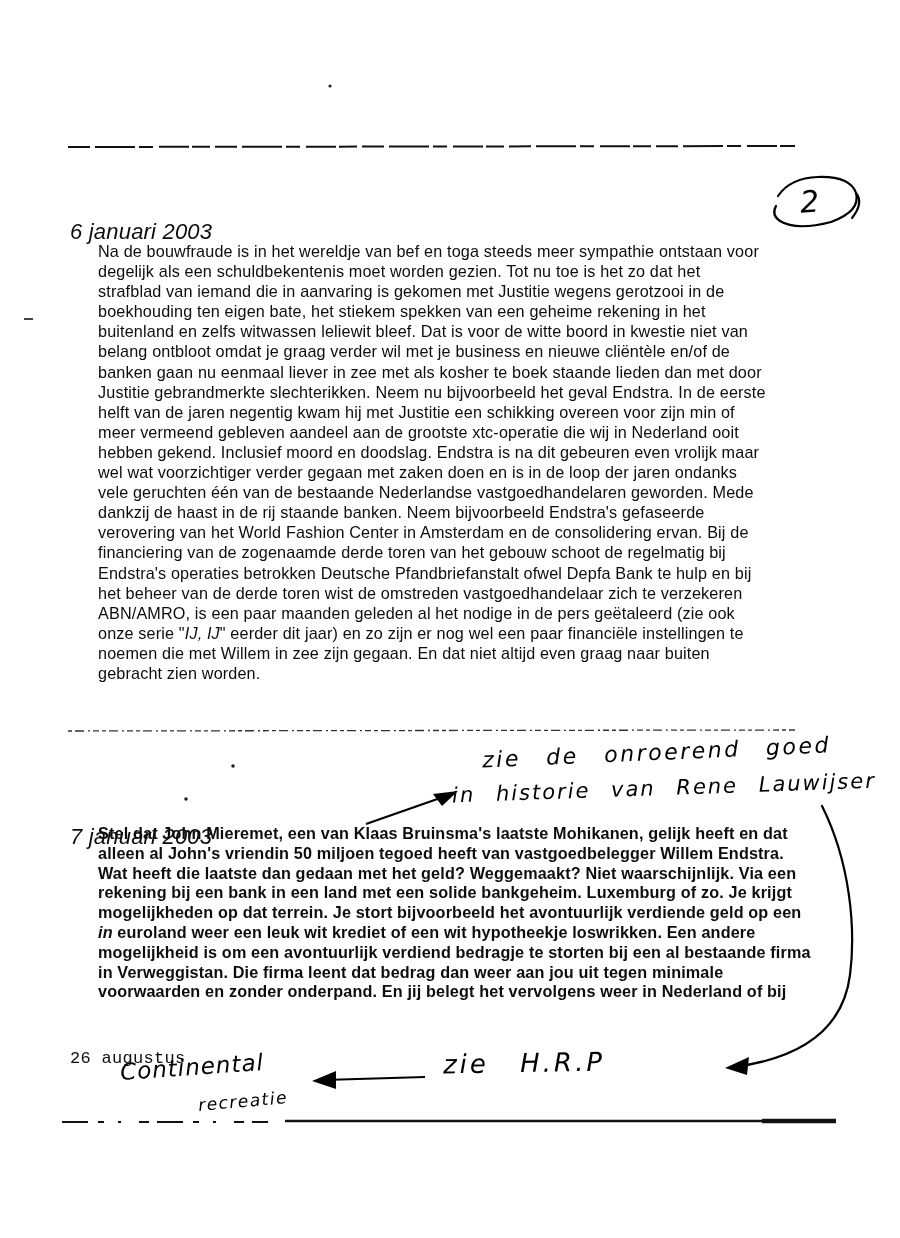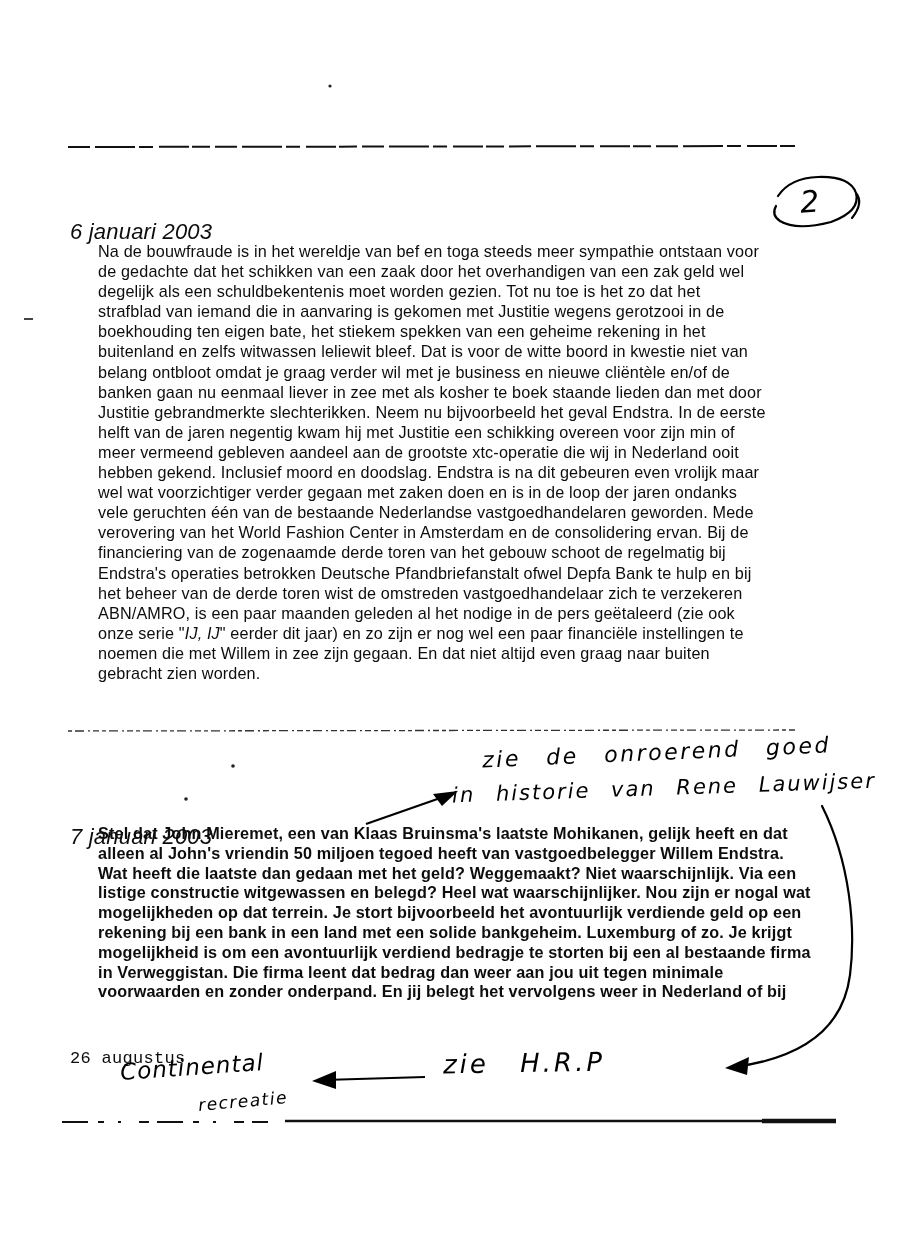--- a/index.html
+++ b/index.html
@@ -66,54 +66,54 @@
     <rect x="24" y="318" width="9" height="2" fill="#444"></rect>
     <circle cx="233" cy="766" r="1.8" fill="#222"></circle>
     <circle cx="186" cy="799" r="1.8" fill="#222"></circle>
   </svg>
 
   <div class="hw hw-pagenum">2</div>
 
   <div class="entry-date" style="top:219px;">6 januari 2003</div>
   <div class="entry-body" style="top:241px;">
       <div class="ln"><span>Na de bouwfraude is in het wereldje van bef en toga steeds meer sympathie ontstaan voor</span></div>
-      <div class="ln"><span>de gedachte dat het schikken van een zaak door het overhandigen van een zak geld wel</span></div>
       <div class="ln"><span>degelijk als een schuldbekentenis moet worden gezien. Tot nu toe is het zo dat het</span></div>
       <div class="ln"><span>strafblad van iemand die in aanvaring is gekomen met Justitie wegens gerotzooi in de</span></div>
       <div class="ln"><span>boekhouding ten eigen bate, het stiekem spekken van een geheime rekening in het</span></div>
       <div class="ln"><span>buitenland en zelfs witwassen leliewit bleef. Dat is voor de witte boord in kwestie niet van</span></div>
       <div class="ln"><span>belang ontbloot omdat je graag verder wil met je business en nieuwe cliëntèle en/of de</span></div>
       <div class="ln"><span>banken gaan nu eenmaal liever in zee met als kosher te boek staande lieden dan met door</span></div>
       <div class="ln"><span>Justitie gebrandmerkte slechterikken. Neem nu bijvoorbeeld het geval Endstra. In de eerste</span></div>
       <div class="ln"><span>helft van de jaren negentig kwam hij met Justitie een schikking overeen voor zijn min of</span></div>
       <div class="ln"><span>meer vermeend gebleven aandeel aan de grootste xtc-operatie die wij in Nederland ooit</span></div>
       <div class="ln"><span>hebben gekend. Inclusief moord en doodslag. Endstra is na dit gebeuren even vrolijk maar</span></div>
       <div class="ln"><span>wel wat voorzichtiger verder gegaan met zaken doen en is in de loop der jaren ondanks</span></div>
       <div class="ln"><span>vele geruchten één van de bestaande Nederlandse vastgoedhandelaren geworden. Mede</span></div>
+      <div class="ln"><span>dankzij de haast in de rij staande banken. Neem bijvoorbeeld Endstra's gefaseerde</span></div>
       <div class="ln"><span>verovering van het World Fashion Center in Amsterdam en de consolidering ervan. Bij de</span></div>
       <div class="ln"><span>financiering van de zogenaamde derde toren van het gebouw schoot de regelmatig bij</span></div>
       <div class="ln"><span>Endstra's operaties betrokken Deutsche Pfandbriefanstalt ofwel Depfa Bank te hulp en bij</span></div>
       <div class="ln"><span>het beheer van de derde toren wist de omstreden vastgoedhandelaar zich te verzekeren</span></div>
       <div class="ln"><span>ABN/AMRO, is een paar maanden geleden al het nodige in de pers geëtaleerd (zie ook</span></div>
       <div class="ln"><span>onze serie "</span><i>IJ, IJ</i><span>" eerder dit jaar) en zo zijn er nog wel een paar financiële instellingen te</span></div>
       <div class="ln"><span>noemen die met Willem in zee zijn gegaan. En dat niet altijd even graag naar buiten</span></div>
       <div class="ln"><span>gebracht zien worden.</span></div>
     </div>
 
   <div class="hw hw-top1">zie de onroerend goed</div>
   <div class="hw hw-top2">in historie van Rene Lauwijser</div>
 
   <div class="entry-date" style="top:824px;">7 januari 2003</div>
   <div class="entry-body body2" style="top:824px;">
       <div class="ln"><span>Stel dat John Mieremet, een van Klaas Bruinsma's laatste Mohikanen, gelijk heeft en dat</span></div>
       <div class="ln"><span>alleen al John's vriendin 50 miljoen tegoed heeft van vastgoedbelegger Willem Endstra.</span></div>
       <div class="ln"><span>Wat heeft die laatste dan gedaan met het geld? Weggemaakt? Niet waarschijnlijk. Via een</span></div>
-      <div class="ln"><span>listige constructie witgewassen en belegd? Heel wat waarschijnlijker. Nou zijn er nogal wat</span></div>
+      <div class="ln"><span>rekening bij een bank in een land met een solide bankgeheim. Luxemburg of zo. Je krijgt</span></div>
       <div class="ln"><span>mogelijkheden op dat terrein. Je stort bijvoorbeeld het avontuurlijk verdiende geld op een</span></div>
-      <div class="ln"><span>rekening bij een bank in een land met een solide bankgeheim. Luxemburg of zo. Je krijgt</span></div>
+      <div class="ln"><i>in</i><span> euroland weer een leuk wit krediet of een wit hypotheekje loswrikken. Een andere</span></div>
       <div class="ln"><span>mogelijkheid is om een avontuurlijk verdiend bedragje te storten bij een al bestaande firma</span></div>
       <div class="ln"><span>in Verweggistan. Die firma leent dat bedrag dan weer aan jou uit tegen minimale</span></div>
       <div class="ln"><span>voorwaarden en zonder onderpand. En jij belegt het vervolgens weer in Nederland of bij</span></div>
     </div>
 
   <div class="footer-date">26 augustus</div>
   <div class="hw hw-continental">Continental</div>
   <div class="hw hw-recreatie">recreatie</div>
   <div class="hw hw-zie-hrp">zie H.R.P</div>
 

